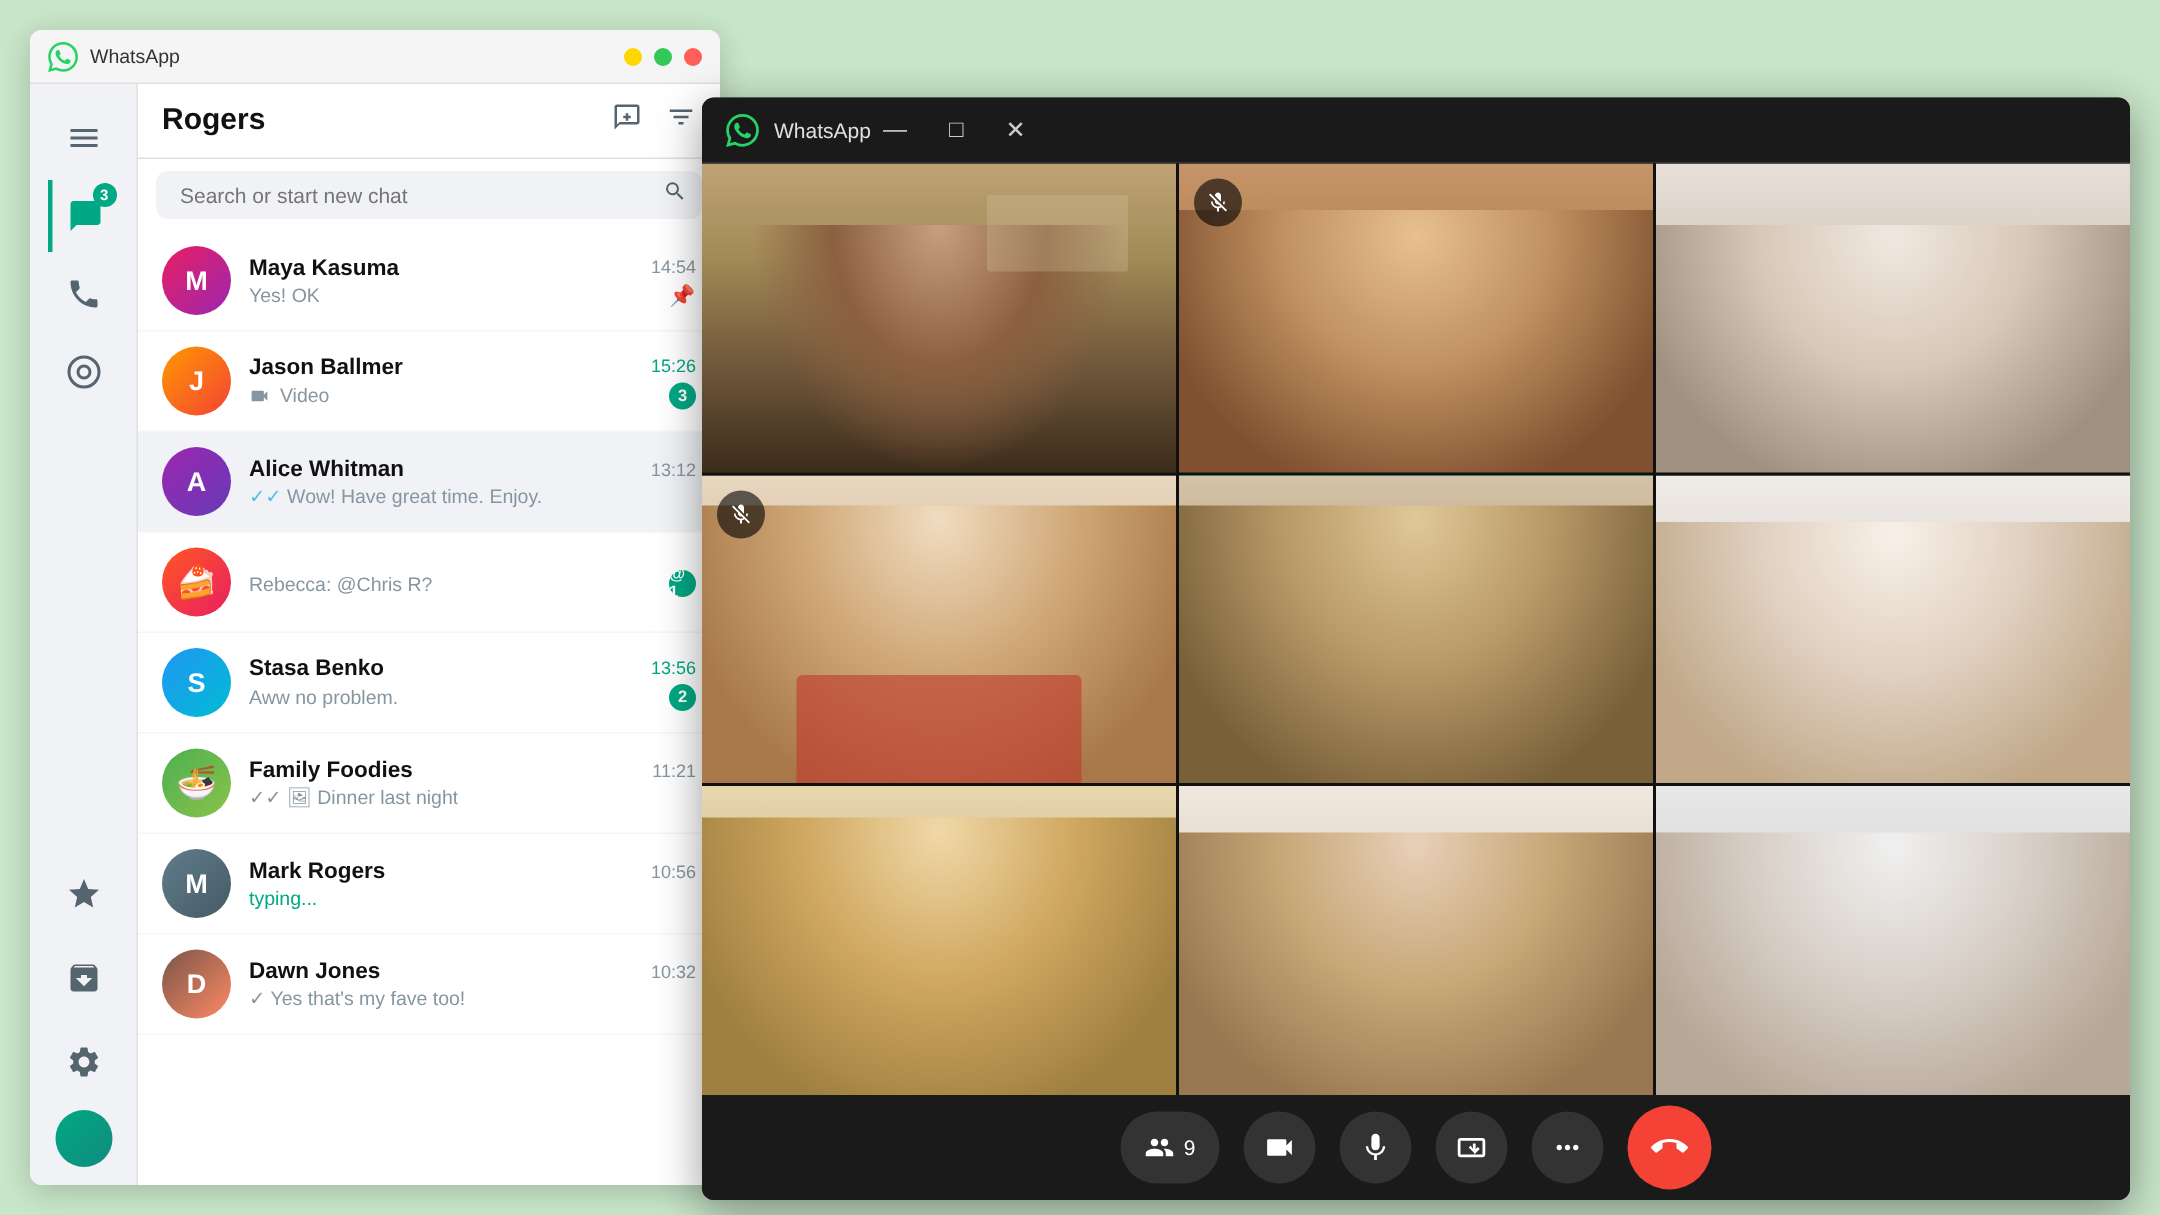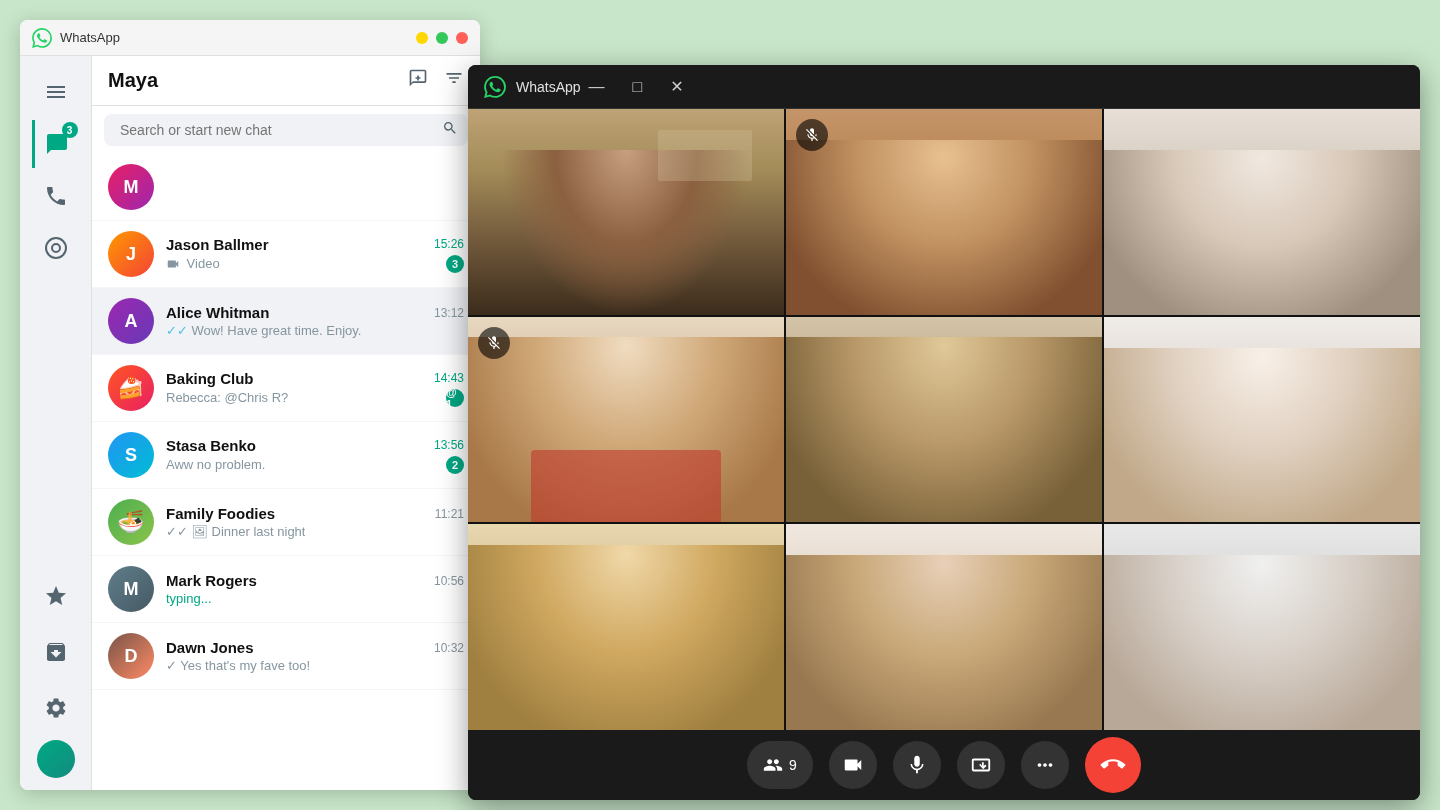--- a/index.html
+++ b/index.html
@@ -456,21 +456,21 @@
 
       <div class="sidebar-item" style="width:38px;height:38px;">
         <div class="avatar-small av-me" style="width:38px;height:38px;border-radius:50%;background:linear-gradient(135deg,#00a884,#128c7e);"></div>
       </div>
     </div>
   </div>
 
   <div class="chat-panel">
 
     <div class="chat-header">
-      <span class="chat-title">Maya</span>
+      <span class="chat-title">Rogers</span>
       <div class="chat-header-actions">
         <button style="background:none;border:none;color:#54656f;cursor:pointer;font-size:18px;">
           <svg width="20" height="20" viewBox="0 0 24 24" fill="currentColor">
             <path d="M20 2H4c-1.1 0-2 .9-2 2v18l4-4h14c1.1 0 2-.9 2-2V4c0-1.1-.9-2-2-2zm0 14H6l-2 2V4h16v12zm-7-7h-2v2h-2v2h2v2h2v-2h2v-2h-2z"></path>
           </svg>
         </button>
         <button style="background:none;border:none;color:#54656f;cursor:pointer;font-size:18px;">
           <svg width="20" height="20" viewBox="0 0 24 24" fill="currentColor">
             <path d="M10 18h4v-2h-4v2zM3 6v2h18V6H3zm3 7h12v-2H6v2z"></path>
           </svg>
@@ -484,20 +484,30 @@
         <svg width="16" height="16" viewBox="0 0 24 24" fill="currentColor">
           <path d="M15.5 14h-.79l-.28-.27A6.471 6.471 0 0 0 16 9.5 6.5 6.5 0 1 0 9.5 16c1.61 0 3.09-.59 4.23-1.57l.27.28v.79l5 4.99L20.49 19l-4.99-5zm-6 0C7.01 14 5 11.99 5 9.5S7.01 5 9.5 5 14 7.01 14 9.5 11.99 14 9.5 14z"></path>
         </svg>
       </span>
     </div>
 
     <div class="chat-list">
 
       <div class="chat-item">
         <div class="chat-avatar av-maya" style="background:linear-gradient(135deg,#e91e63,#9c27b0);">M</div>
+        <div class="chat-info">
+          <div class="chat-name-row">
+            <span class="chat-name">Maya Kasuma</span>
+            <span class="chat-time">14:54</span>
+          </div>
+          <div class="chat-preview-row">
+            <span class="chat-preview">Yes! OK</span>
+            <span class="pinned-icon">📌</span>
+          </div>
+        </div>
       </div>
 
       <div class="chat-item">
         <div class="chat-avatar" style="background:linear-gradient(135deg,#ff9800,#f44336);">J</div>
         <div class="chat-info">
           <div class="chat-name-row">
             <span class="chat-name">Jason Ballmer</span>
             <span class="chat-time unread">15:26</span>
           </div>
           <div class="chat-preview-row">
@@ -523,24 +533,20 @@
             <span class="chat-preview">
               <span class="double-check">✓✓</span> Wow! Have great time. Enjoy.
             </span>
           </div>
         </div>
       </div>
 
       <div class="chat-item">
         <div class="chat-avatar" style="background:linear-gradient(135deg,#ff5722,#e91e63);font-size:22px;">🍰</div>
         <div class="chat-info">
-          <div class="chat-name-row">
-            <span class="chat-name">Baking Club</span>
-            <span class="chat-time unread">14:43</span>
-          </div>
           <div class="chat-preview-row">
             <span class="chat-preview">Rebecca: @Chris R?</span>
             <div class="unread-badge mention">@ 1</div>
           </div>
         </div>
       </div>
 
       <div class="chat-item">
         <div class="chat-avatar" style="background:linear-gradient(135deg,#2196f3,#00bcd4);">S</div>
         <div class="chat-info">

